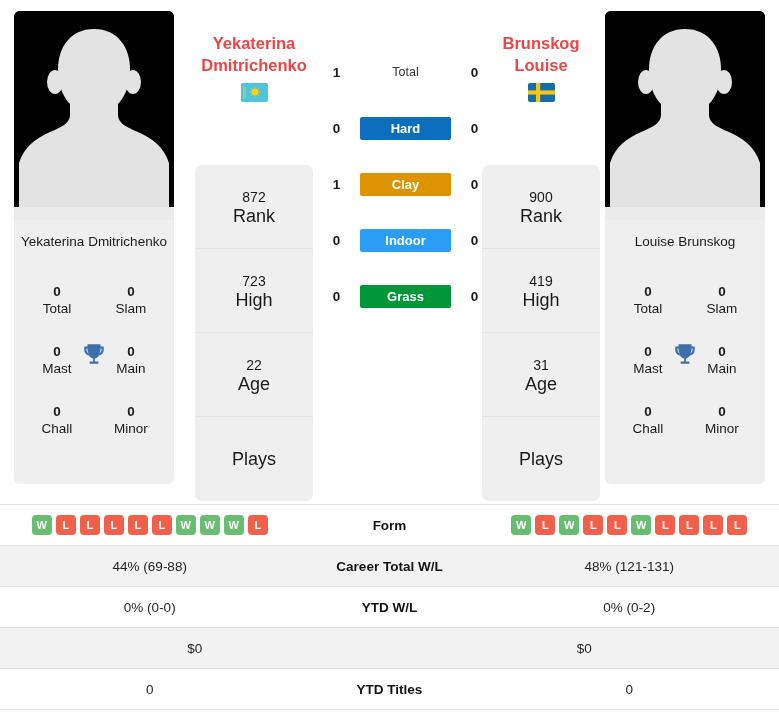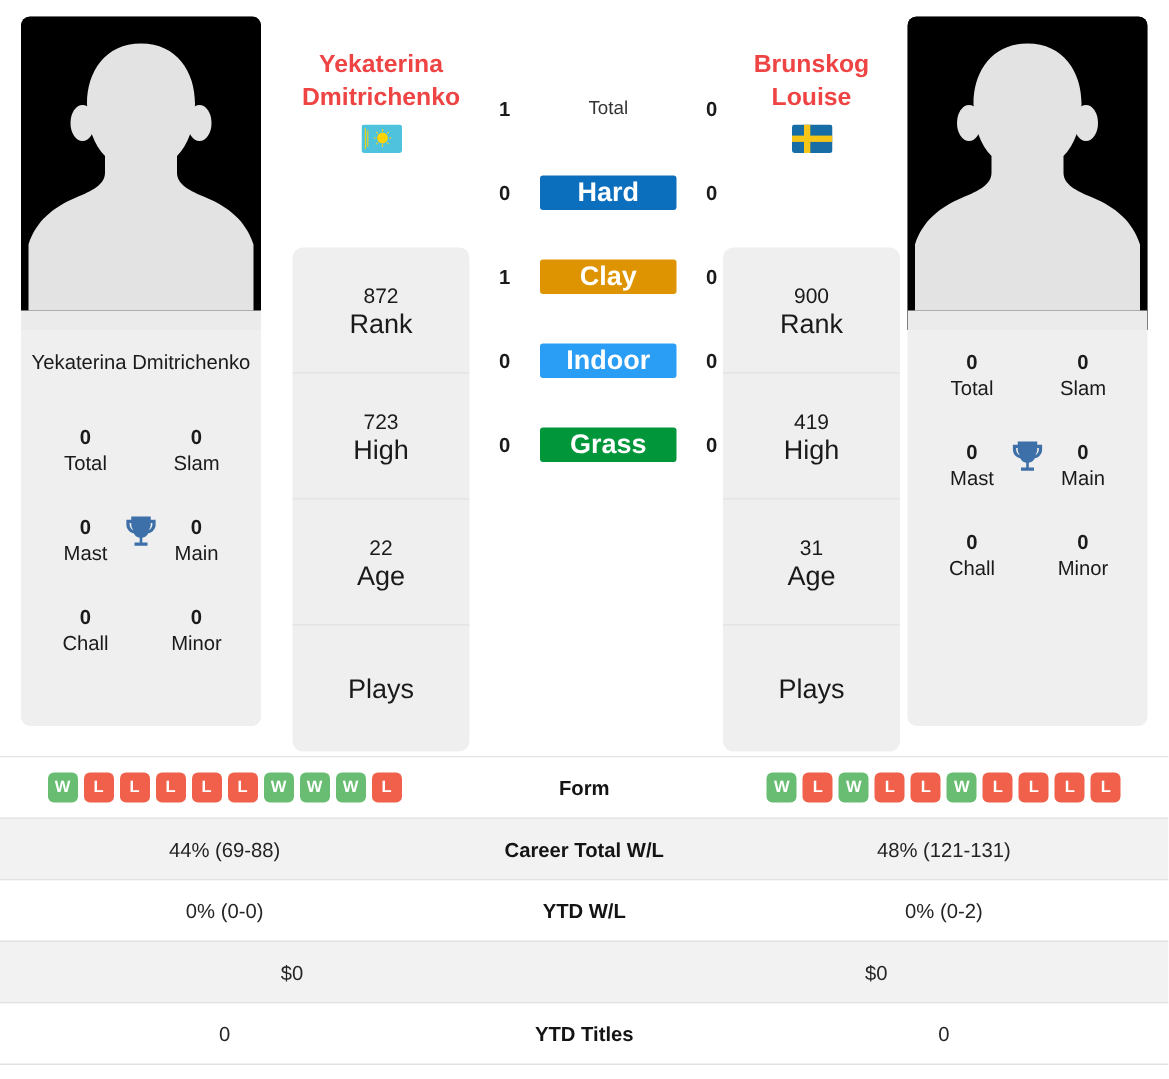--- a/index.html
+++ b/index.html
@@ -155,21 +155,21 @@
     font-weight: bold;
     color: #1a1a1a;
     flex: 0 0 17px;
   }
   .h2h-badge {
     flex: 0 0 91px;
     width: 91px;
     height: 23px;
     line-height: 23px;
     text-align: center;
-    font-size: 18px;
+    font-size: 13px;
     font-weight: bold;
     color: #ffffff;
     border-radius: 2px;
   }
   .h2h-badge.plain {
     background: transparent;
     color: #333333;
     font-weight: normal;
     font-size: 12.5px;
   }
@@ -277,20 +277,21 @@
       <div class="avatar-card">
         <svg class="avatar-svg" viewBox="0 0 160 209">
           <rect x="0" y="0" width="160" height="209" fill="#000000"></rect>
           <rect x="0" y="196" width="160" height="13" fill="#ebebeb"></rect>
           <path d="M80 18 C56 18 44 37 44 58 C44 74 49 86 56 93 L56 104 C56 112 48 116 36 121 C22 127 10 136 5 152 L5 196 L155 196 L155 152 C150 136 138 127 124 121 C112 116 104 112 104 104 L104 93 C111 86 116 74 116 58 C116 37 104 18 80 18 Z" fill="#e3e3e3"></path>
           <ellipse cx="41" cy="71" rx="8" ry="12" fill="#e3e3e3"></ellipse>
           <ellipse cx="119" cy="71" rx="8" ry="12" fill="#e3e3e3"></ellipse>
         </svg>
       </div>
       <div class="trophy-card">
+        <div class="tc-name">Louise Brunskog</div>
         <div class="tc-grid">
           <div class="tc-cell">
             <div class="tc-val">0</div>
             <div class="tc-lab">Total</div>
           </div>
           <div class="tc-cell">
             <div class="tc-val">0</div>
             <div class="tc-lab">Slam</div>
           </div>
           <div class="tc-cell">

